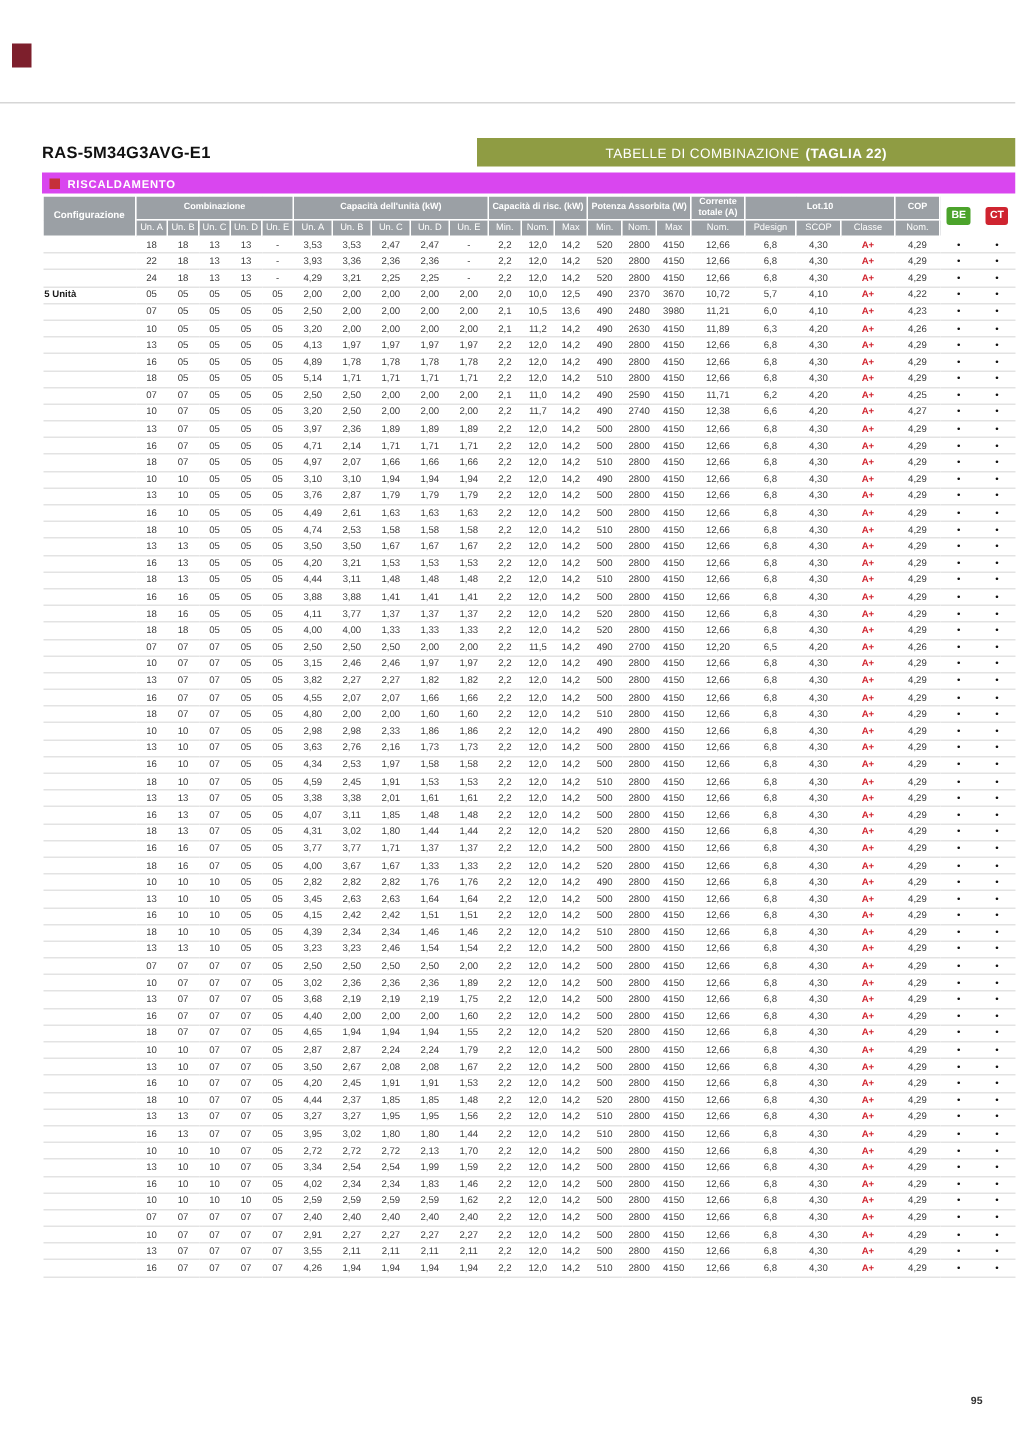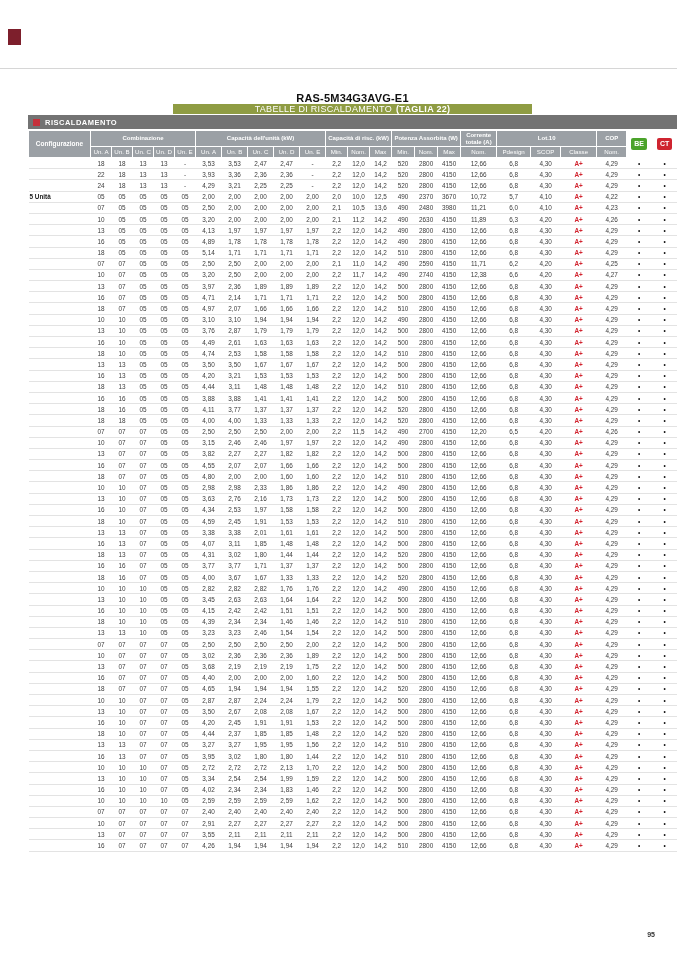--- a/index.html
+++ b/index.html
@@ -2,26 +2,26 @@
 <html><head>
 <meta charset="utf-8">
 <style>
   * { box-sizing: border-box; }
   html,body { margin:0; padding:0; background:#fff; }
   body { width:677px; height:958px; font-family:"Liberation Sans", sans-serif; position:relative; overflow:hidden; }
   .page { position:absolute; inset:0; background:#ffffff; }
   .corner-mark { position:absolute; left:8px; top:29px; width:13px; height:16px; background:#7d1f2c; }
   .top-rule { position:absolute; left:0; top:68px; width:677px; height:1px; background:#d6d6d6; }
   .content { position:absolute; left:28px; top:92px; width:649px; }
-  .title-row { display:flex; justify-content:space-between; align-items:center; height:19px;flex-direction:column; }
+  .title-row { display:flex; justify-content:space-between; align-items:center; height:19px; }
   .model-title { font-size:11px; font-weight:bold; color:#111; letter-spacing:0.2px; }
   .combo-banner { width:359px; height:19px; background:#8f9c43; color:#fff; font-size:9px;
                   display:flex; align-items:center; justify-content:center; gap:4px; letter-spacing:0.3px; }
   .combo-banner .bold { font-weight:bold; }
-  .section-bar { margin-top:4px; height:14px; background:#737373; display:flex; align-items:center;
+  .section-bar { margin-top:4px; height:14px; background:#d946ef; display:flex; align-items:center;
                  gap:5px; padding-left:5px; }
   .section-bar .sq { width:7px; height:7px; background:#c5303a; flex:0 0 auto; }
   .section-bar .lbl { color:#fff; font-weight:bold; font-size:7.5px; letter-spacing:0.5px; }
 
   table { border-collapse:collapse; width:649px; table-layout:fixed; margin-top:1px; }
   thead th { background:#9ba0a5; color:#fff; border:1px solid #fff; font-weight:bold;
              font-size:6px; padding:0 1px; text-align:center; vertical-align:middle; line-height:1.15; }
   thead tr.group-row th { height:16px; }
   thead tr.sub-row th { height:11px; font-weight:normal; font-size:6.2px; }
   thead th.config-h { font-size:6.5px; }
@@ -40,21 +40,21 @@
 <body>
 
 <div class="page">
   <div class="corner-mark"></div>
   <div class="top-rule"></div>
 
   <div class="content">
     <div class="title-row">
       <div class="model-title">RAS-5M34G3AVG-E1</div>
       <div class="combo-banner">
-        <span>TABELLE DI RISCALDAMENTO</span>
+        <span>TABELLE DI COMBINAZIONE</span>
         <span class="bold">(TAGLIA 22)</span>
       </div>
     </div>
 
     <div class="section-bar">
       <span class="sq"></span>
       <span class="lbl">RISCALDAMENTO</span>
     </div>
 
     <table>

